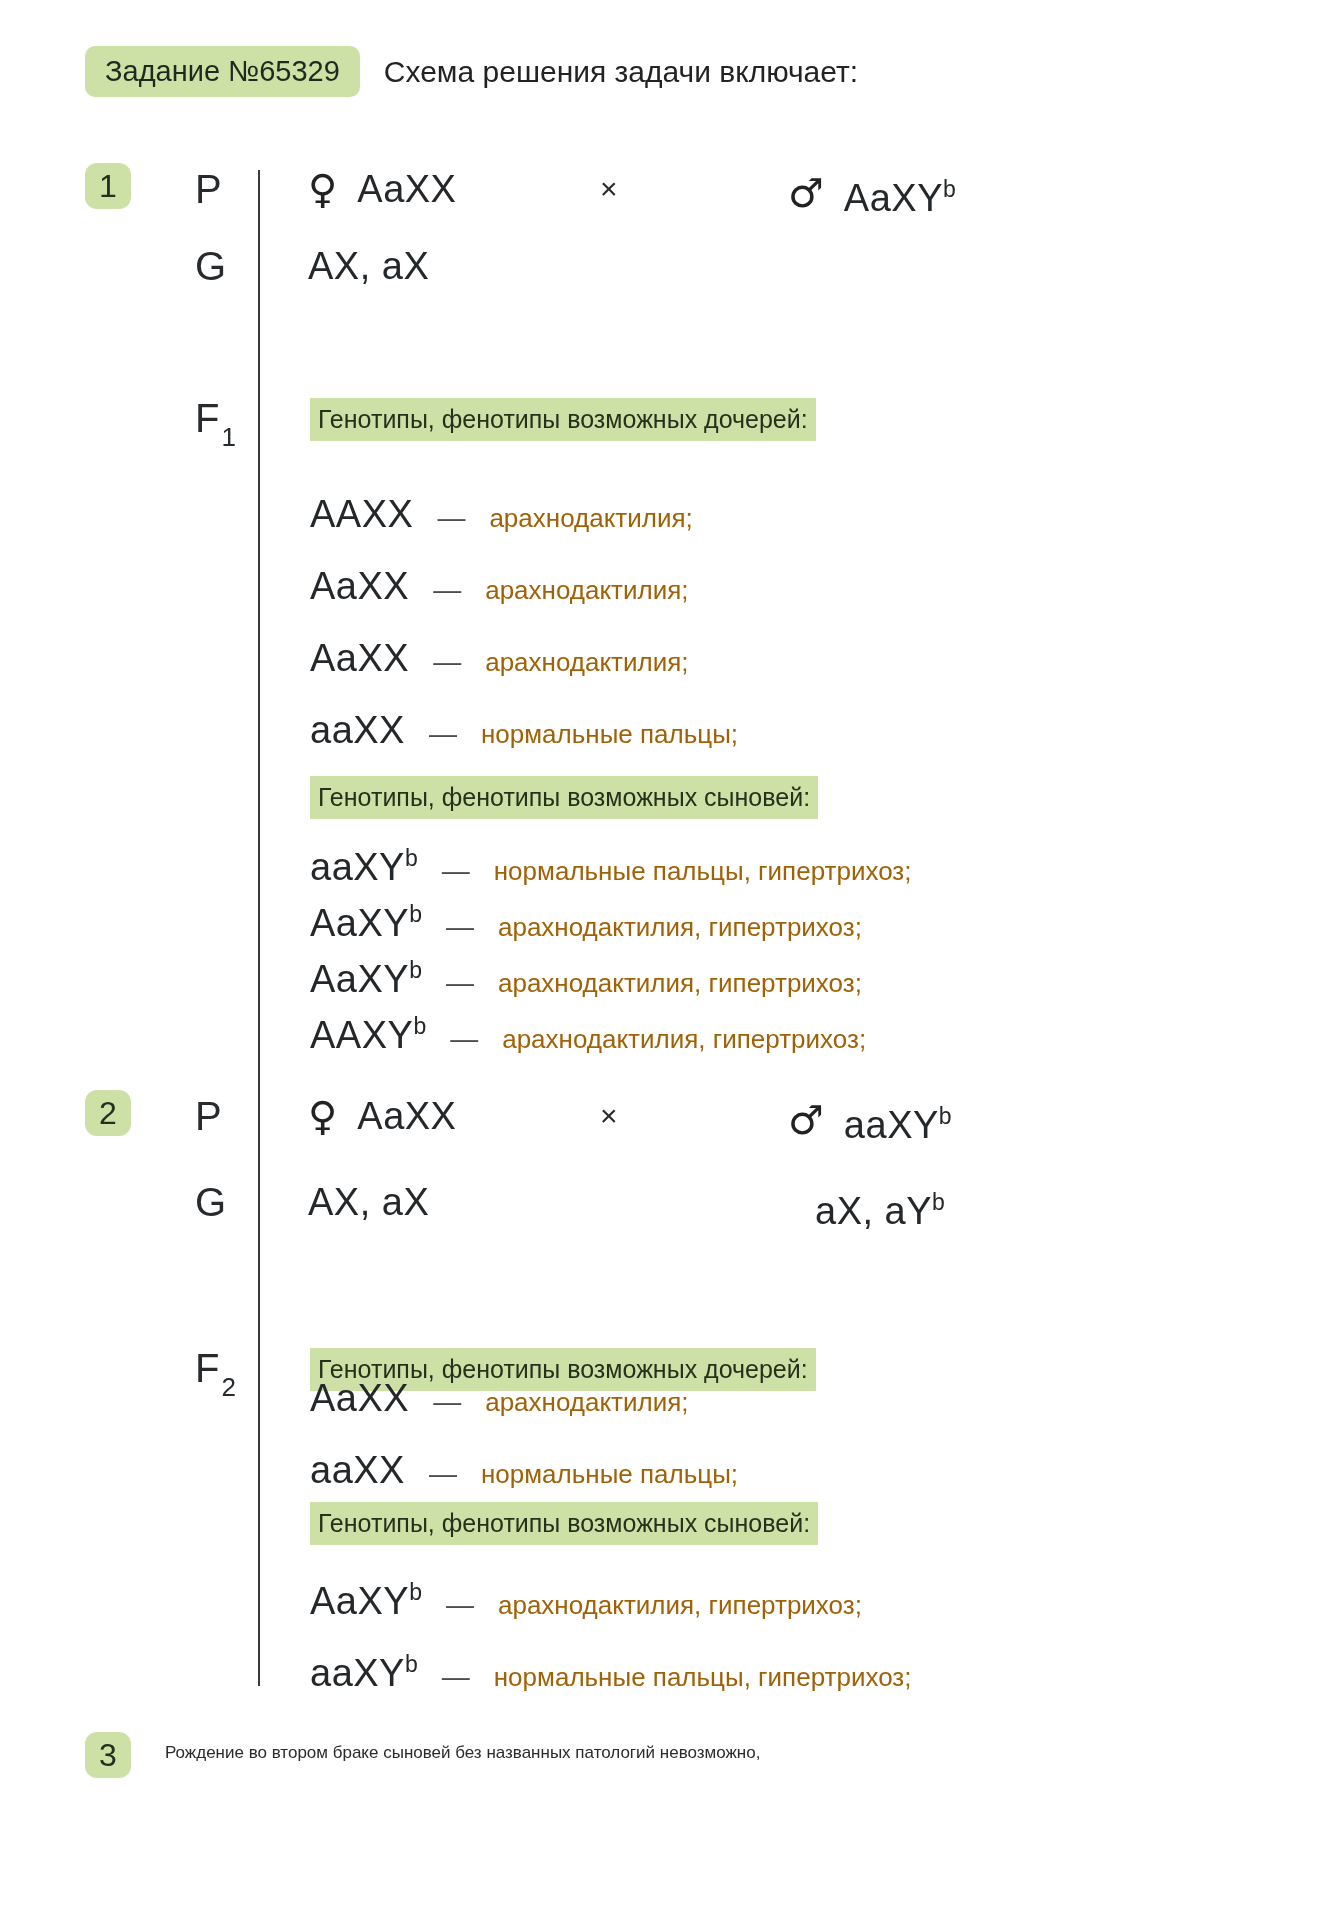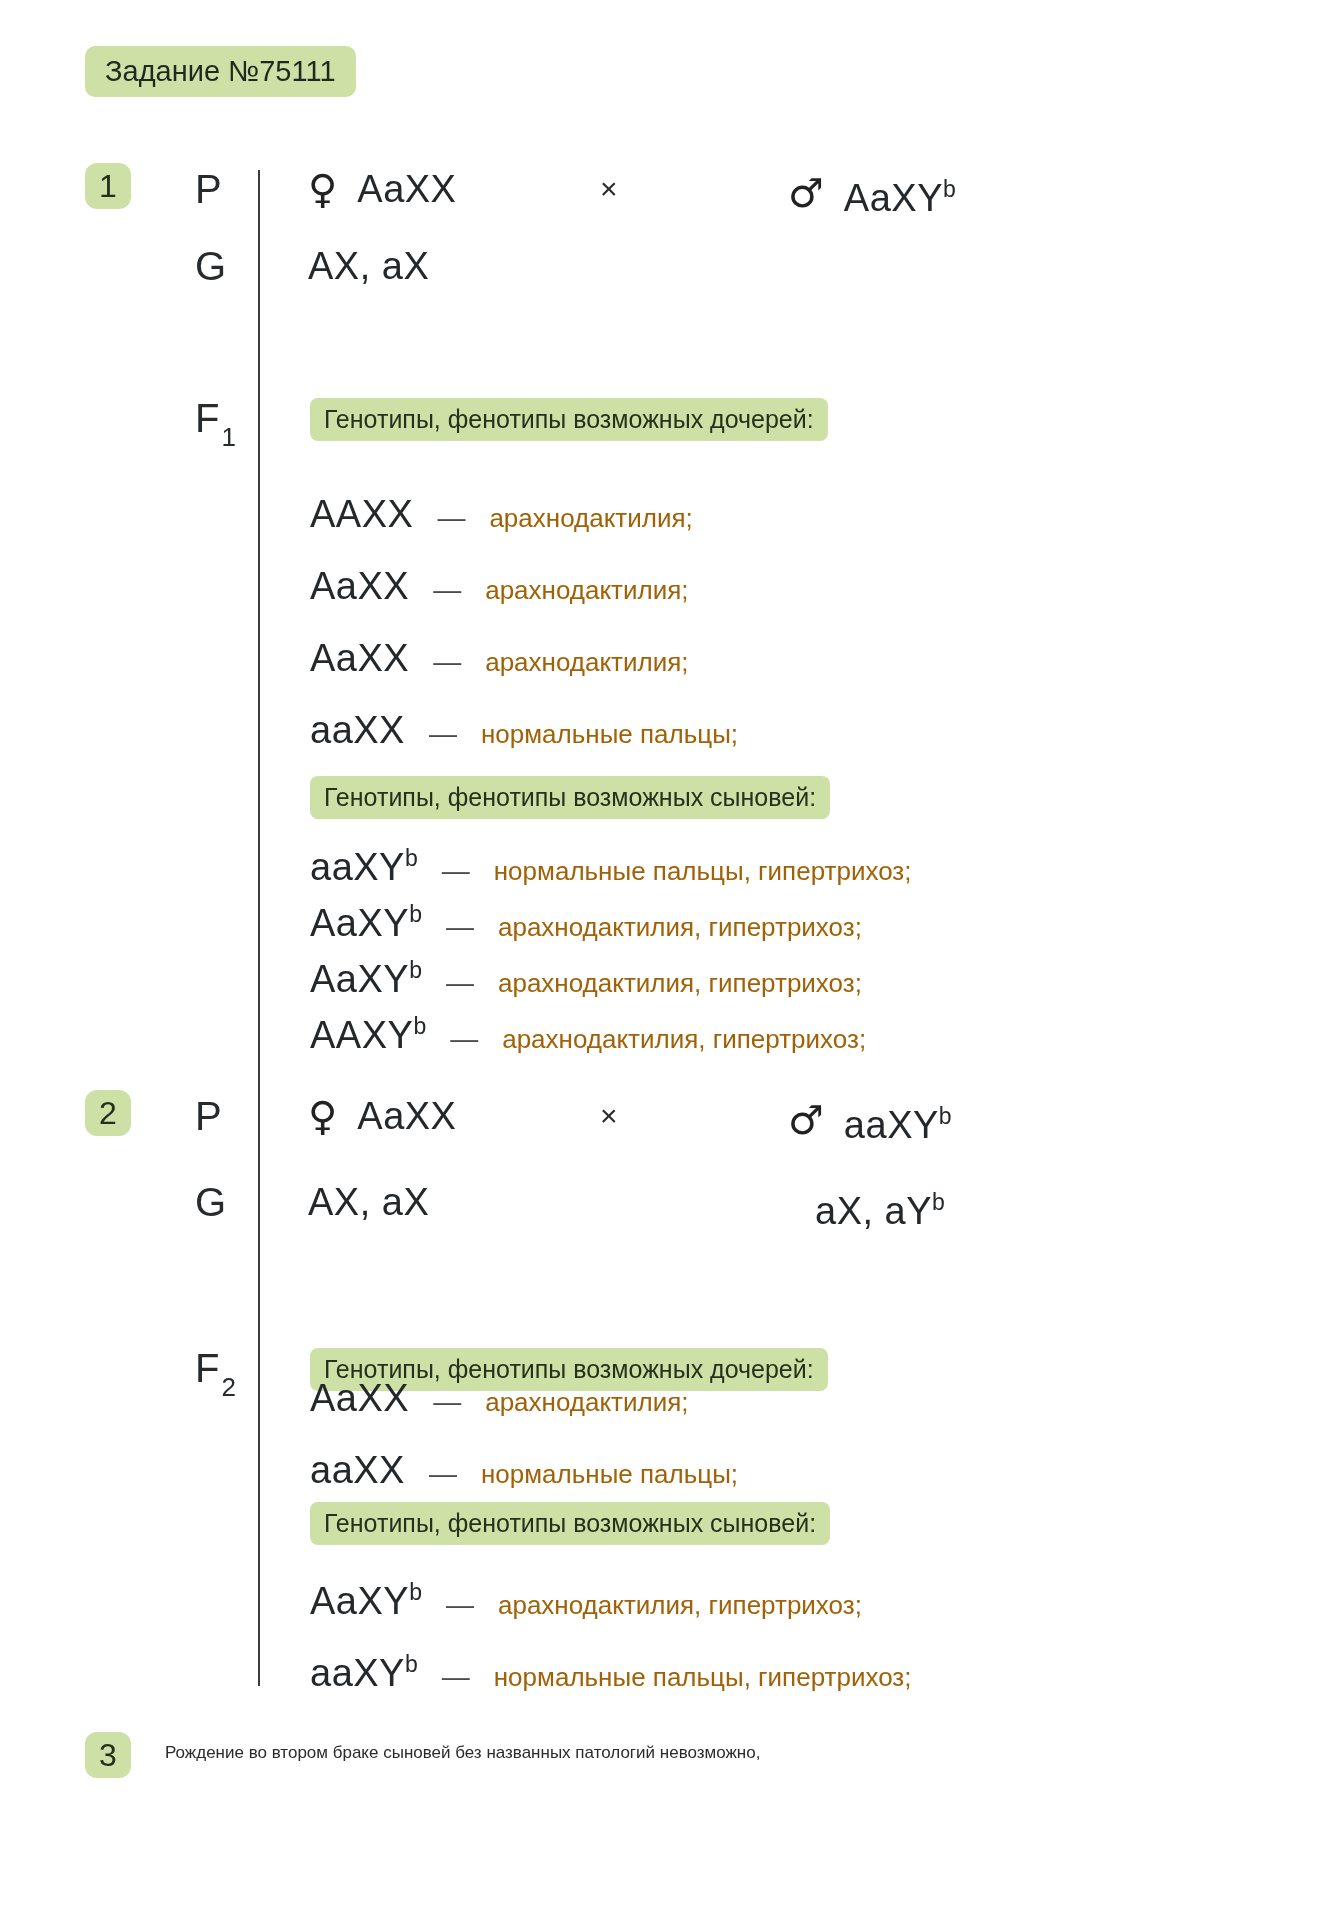--- a/index.html
+++ b/index.html
@@ -41,39 +41,40 @@
 
   .pair { display:flex; align-items:center; gap:20px; }
   .sym  { font-family:"DejaVu Sans", sans-serif; font-size:40px; line-height:52px; color:#222; }
   .geno { font-size:38px; line-height:52px; color:#24282b; letter-spacing:0.5px; }
   .geno sup { font-size:23px; vertical-align:super; letter-spacing:0; }
   .cross { font-size:30px; line-height:52px; color:#2a2a2a; }
 
   
   .green-label {
     left:310px;
-    background:#cde0a6; border-radius:8px;
-    padding:7px 14px; font-size:25px; color:#26311c;
+    background:#cde0a6; border-radius:0;
+    padding:7px 8px; font-size:25px; color:#26311c;
     white-space:nowrap;
   }
 
   
   .gp-row { left:310px; display:flex; align-items:baseline; gap:24px; height:50px; }
   .dash { font-size:28px; color:#4d4d4d; }
   .pheno { font-size:26px; color:#a16207; white-space:nowrap; }
 
   
   .conclusion { left:165px; width:1090px; font-size:17px; line-height:50px; color:#2b2b2b; }
   .conclusion div { white-space:nowrap; }
 </style>
 </head>
 <body>
 
 <div class="abs header">
-  <span class="badge-pill">Задание №75111</span>
+  <span class="badge-pill">Задание №65329</span>
+  <span class="page-title">Схема решения задачи включает:</span>
 </div>
 
 <div class="abs vline"></div>
 
 <div class="abs num-badge" style="top:163px">
   <span>1</span>
 </div>
 
 <div class="abs srow" style="top:163px">
   <span class="at gen-letter">P</span>

